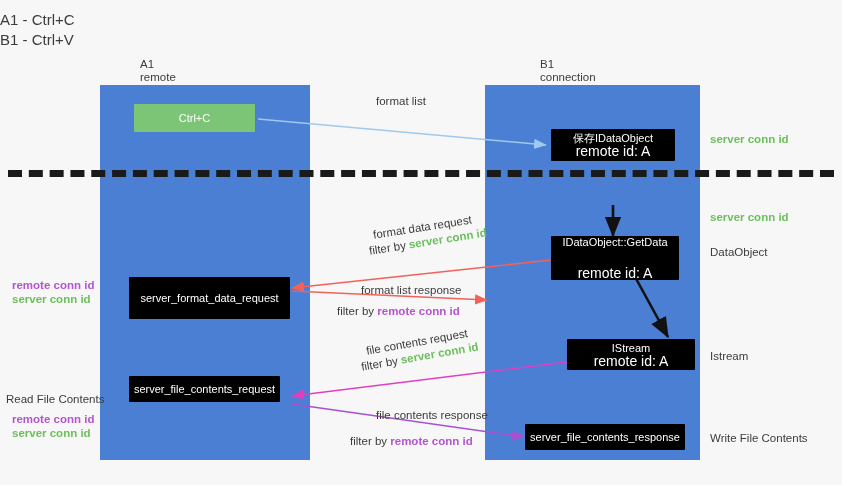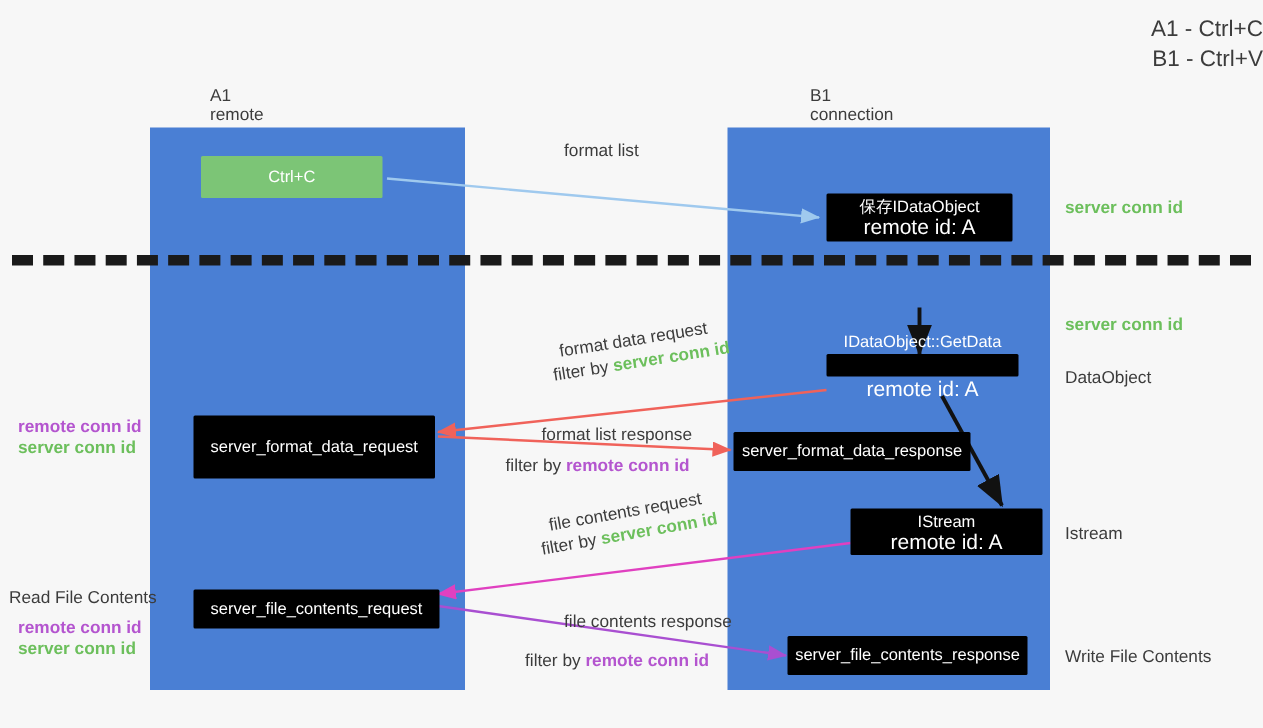--- a/index.html
+++ b/index.html
@@ -46,21 +46,21 @@
 
   .ann {
     position: absolute;
     font-size: 11.5px;
     color: #3c3c3c;
     line-height: 15px;
     white-space: nowrap;
   }
   .ann.green  { color: #6cbf5c; font-weight: bold; }
   .ann.purple { color: #b455cf; font-weight: bold; }
-  .ann.center { text-align: right; }
+  .ann.center { text-align: left; }
   .ann .g { color: #6cbf5c; font-weight: bold; }
   .ann .p { color: #b455cf; font-weight: bold; }
 
   .rot-a { transform: rotate(-9deg); transform-origin: left top; }
   .rot-b { transform: rotate(-10deg); transform-origin: left top; }
 
   svg.overlay {
     position: absolute;
     left: 0; top: 0;
     width: 842px;
@@ -131,43 +131,40 @@
   <div class="dash-line"></div>
 
   <div class="node green" style="left:134px; top:104px; width:121px; height:28px;">
     <span>Ctrl+C</span>
   </div>
 
   <div class="node orange" style="left:129px; top:277px; width:161px; height:42px;">
     <span>server_format_data_request</span>
   </div>
 
-  <div class="node orange" style="left:129px; top:393px; width:164px; height:26px;">
+  <div class="node orange" style="left:129px; top:376px; width:151px; height:26px;">
     <span>server_file_contents_request</span>
   </div>
 
   <div class="node orange" style="left:551px; top:129px; width:124px; height:32px;">
     <span>保存IDataObject</span>
     <span class="l2">remote id: A</span>
   </div>
 
 
-  <div class="node orange" style="left:551px; top:236px; width:128px; height:15px;gap:18px;">
+  <div class="node orange" style="left:551px; top:236px; width:128px; height:44px;gap:18px;">
     <span>IDataObject::GetData</span>
     <span class="l2">remote id: A</span>
   </div>
 
   <div class="node orange" style="left:567px; top:339px; width:128px; height:31px;">
     <span>IStream</span>
     <span class="l2">remote id: A</span>
   </div>
 
-  <div class="node orange" style="left:489px; top:288px; width:158px; height:26px;">
-    <span>server_format_data_response</span>
-  </div>
 
   <div class="node orange" style="left:525px; top:424px; width:160px; height:26px;">
     <span>server_file_contents_response</span>
   </div>
 
   <div class="ann" style="left:376px; top:94px;">format list</div>
 
   <div class="ann rot-a" style="left:372px; top:228px;">
     <span>format data request</span>
   </div>

